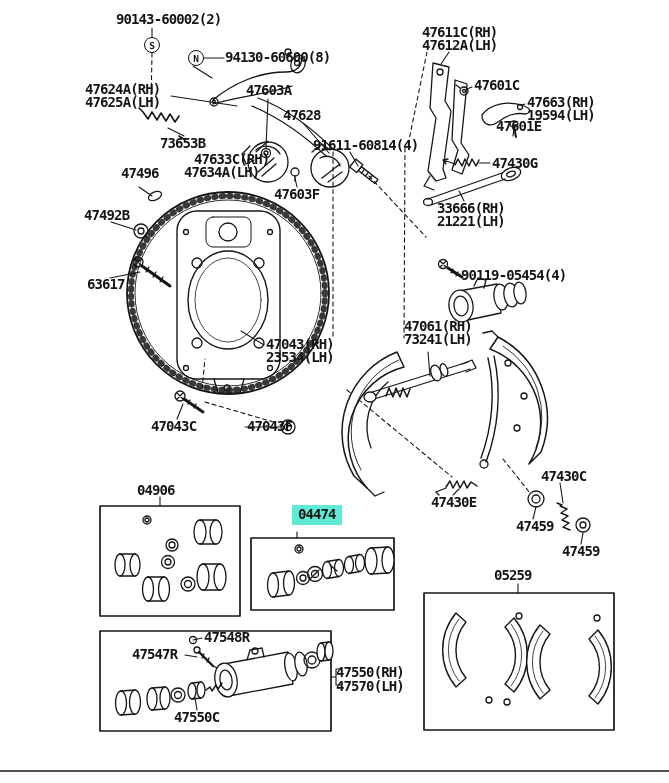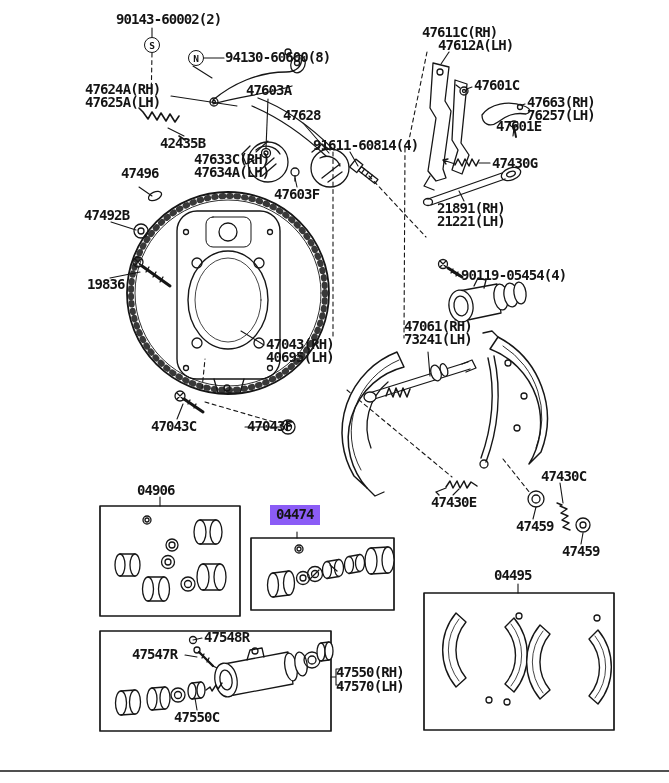--- a/index.html
+++ b/index.html
@@ -1,21 +1,21 @@
 <!DOCTYPE html>
 <html><head>
 <meta charset="utf-8">
 <style>
   html,body{margin:0;padding:0;background:#fff;}
   .canvas{position:relative;width:669px;height:783px;background:#fff;overflow:hidden;
           font-family:"DejaVu Sans Mono","Liberation Mono",monospace;}
   .art{position:absolute;left:0;top:0;}
   .lbl{position:absolute;font-weight:bold;font-size:14px;line-height:13.5px;
        letter-spacing:-0.9px;color:#141414;white-space:nowrap;z-index:3;}
-  .lbl.hl{background:#8b5cf6;padding:3px 6px;z-index:4;}
+  .lbl.hl{background:#5eead4;padding:3px 6px;z-index:4;margin-left:22px;}
   .marker{position:absolute;width:14px;height:14px;border:1.7px solid #141414;border-radius:50%;
           font-size:9.5px;font-weight:bold;color:#141414;display:flex;align-items:center;
           justify-content:center;z-index:3;background:#fff;}
   svg *{vector-effect:non-scaling-stroke;}
 </style>
 </head>
 <body>
 
 <div class="canvas">
 
@@ -310,50 +310,50 @@
 
   <div class="marker" style="left:144px;top:37px">S</div>
   <div class="marker" style="left:188px;top:50px">N</div>
 
   <div class="lbl" style="left:116px;top:13px">90143-60002(2)</div>
   <div class="lbl" style="left:225px;top:51px">94130-60600(8)</div>
   <div class="lbl" style="left:85px;top:83px">47624A(RH)</div>
   <div class="lbl" style="left:85px;top:96px">47625A(LH)</div>
   <div class="lbl" style="left:246px;top:84px">47603A</div>
   <div class="lbl" style="left:283px;top:109px">47628</div>
-  <div class="lbl" style="left:160px;top:137px">42435B</div>
+  <div class="lbl" style="left:160px;top:137px">73653B</div>
   <div class="lbl" style="left:194px;top:153px">47633C(RH)</div>
-  <div class="lbl" style="left:194px;top:166px">47634A(LH)</div>
+  <div class="lbl" style="left:184px;top:166px">47634A(LH)</div>
   <div class="lbl" style="left:313px;top:139px">91611-60814(4)</div>
   <div class="lbl" style="left:121px;top:167px">47496</div>
   <div class="lbl" style="left:274px;top:188px">47603F</div>
   <div class="lbl" style="left:84px;top:209px">47492B</div>
-  <div class="lbl" style="left:87px;top:278px">19836</div>
+  <div class="lbl" style="left:87px;top:278px">63617</div>
   <div class="lbl" style="left:422px;top:26px">47611C(RH)</div>
-  <div class="lbl" style="left:438px;top:39px">47612A(LH)</div>
+  <div class="lbl" style="left:422px;top:39px">47612A(LH)</div>
   <div class="lbl" style="left:474px;top:79px">47601C</div>
   <div class="lbl" style="left:527px;top:96px">47663(RH)</div>
-  <div class="lbl" style="left:527px;top:109px">76257(LH)</div>
+  <div class="lbl" style="left:527px;top:109px">19594(LH)</div>
   <div class="lbl" style="left:496px;top:120px">47601E</div>
   <div class="lbl" style="left:492px;top:157px">47430G</div>
-  <div class="lbl" style="left:437px;top:202px">21891(RH)</div>
+  <div class="lbl" style="left:437px;top:202px">33666(RH)</div>
   <div class="lbl" style="left:437px;top:215px">21221(LH)</div>
   <div class="lbl" style="left:461px;top:269px">90119-05454(4)</div>
   <div class="lbl" style="left:404px;top:320px">47061(RH)</div>
   <div class="lbl" style="left:404px;top:333px">73241(LH)</div>
   <div class="lbl" style="left:266px;top:338px">47043(RH)</div>
-  <div class="lbl" style="left:266px;top:351px">40695(LH)</div>
+  <div class="lbl" style="left:266px;top:351px">23534(LH)</div>
   <div class="lbl" style="left:151px;top:420px">47043C</div>
   <div class="lbl" style="left:247px;top:420px">47043F</div>
   <div class="lbl" style="left:431px;top:496px">47430E</div>
   <div class="lbl" style="left:541px;top:470px">47430C</div>
   <div class="lbl" style="left:516px;top:520px">47459</div>
   <div class="lbl" style="left:562px;top:545px">47459</div>
   <div class="lbl" style="left:137px;top:484px">04906</div>
   <div class="lbl hl" style="left:270px;top:505px">04474</div>
-  <div class="lbl" style="left:494px;top:569px">04495</div>
+  <div class="lbl" style="left:494px;top:569px">05259</div>
   <div class="lbl" style="left:204px;top:631px">47548R</div>
   <div class="lbl" style="left:132px;top:648px">47547R</div>
   <div class="lbl" style="left:336px;top:666px">47550(RH)</div>
   <div class="lbl" style="left:336px;top:680px">47570(LH)</div>
   <div class="lbl" style="left:174px;top:711px">47550C</div>
 
 </div>
 
 </body></html>

